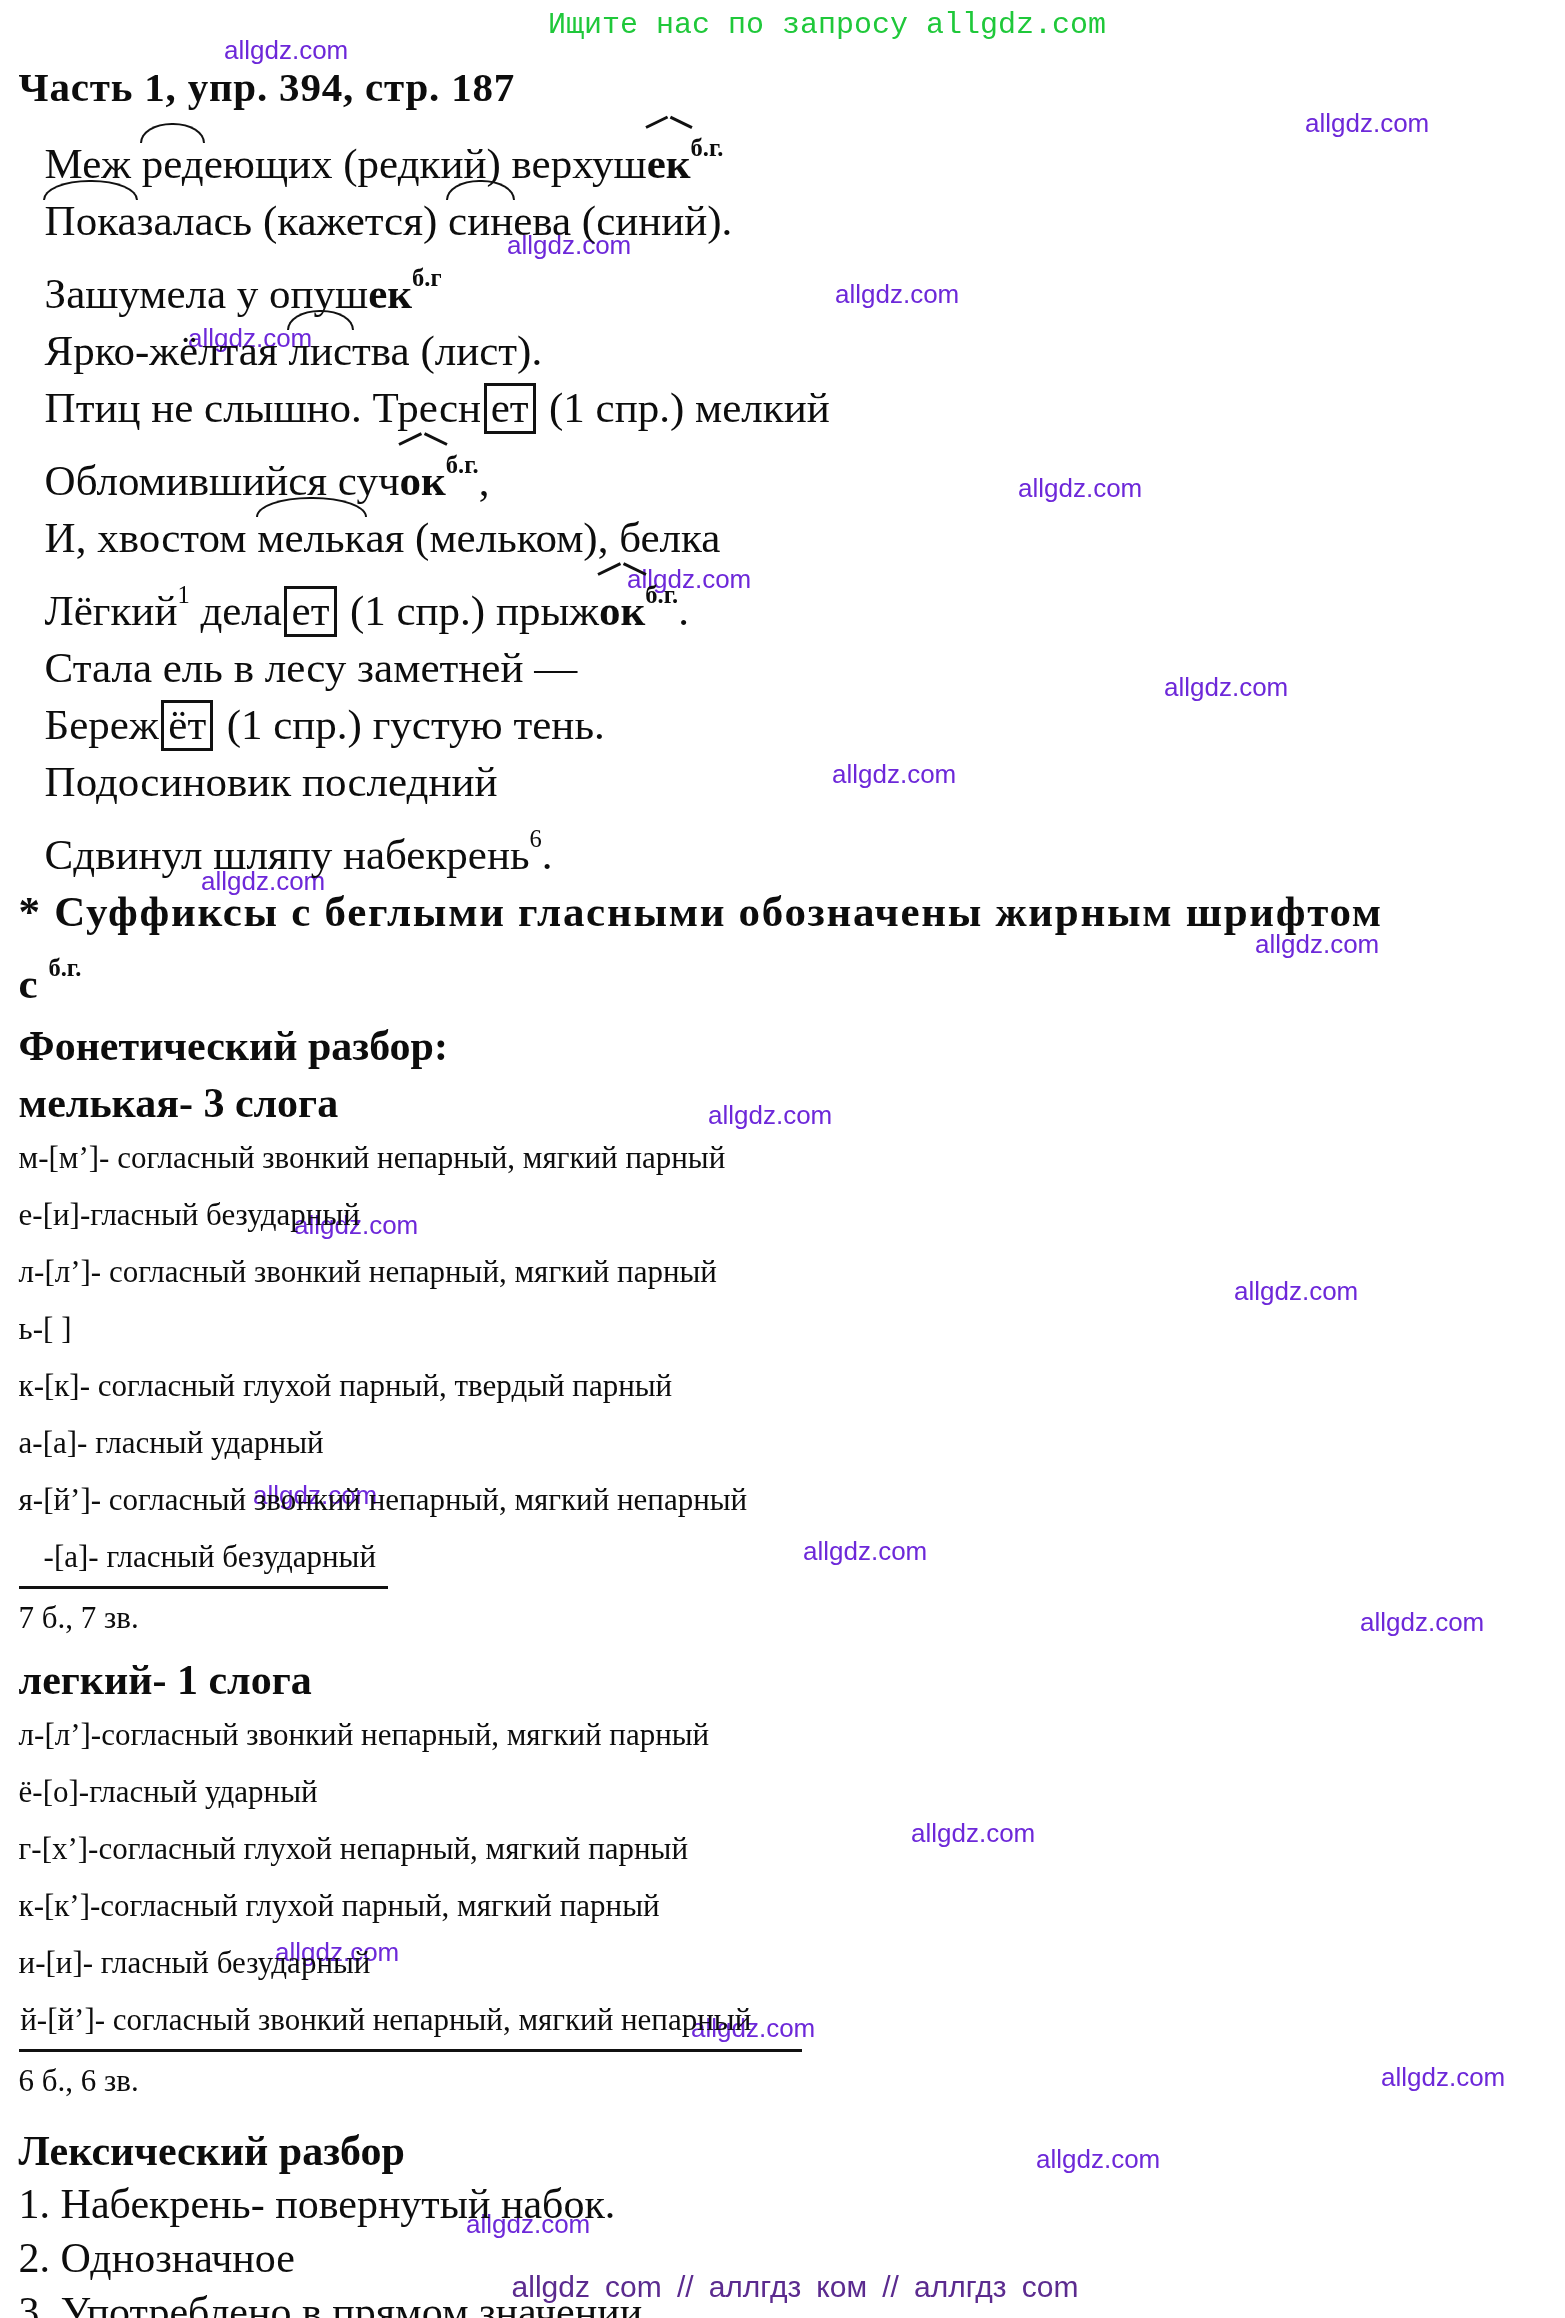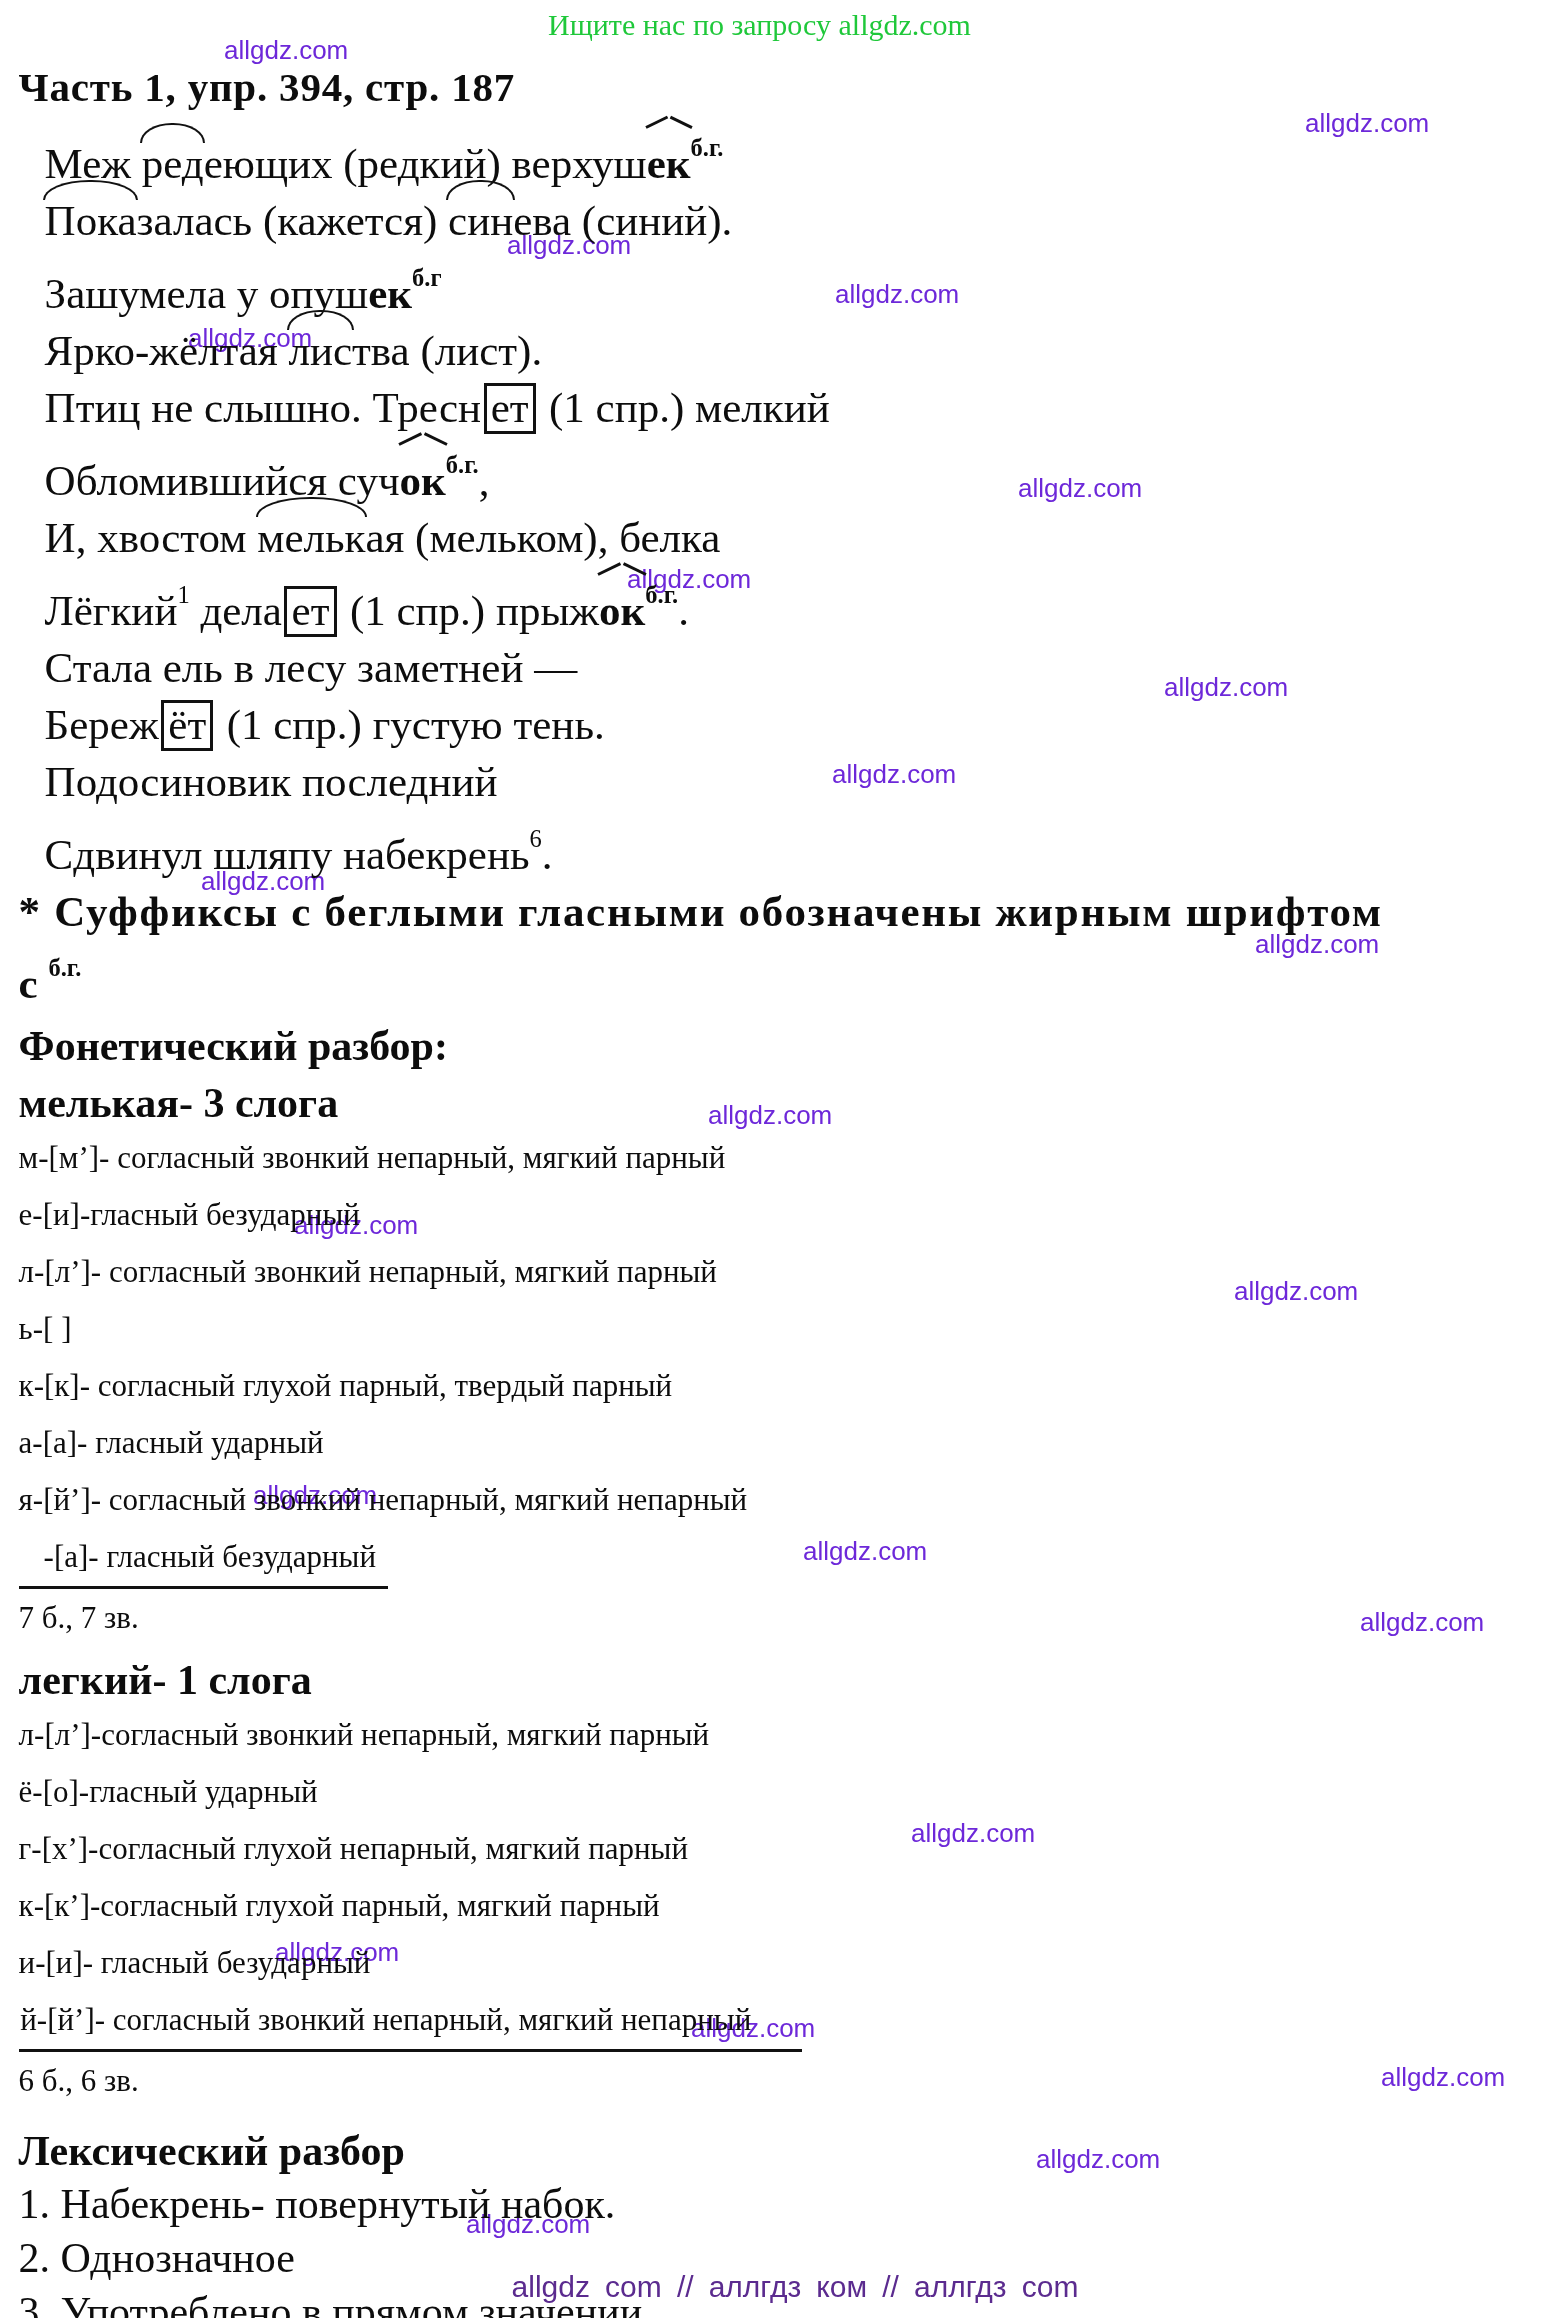--- a/index.html
+++ b/index.html
@@ -1,18 +1,18 @@
 <!DOCTYPE html>
 <html style="font-size:13.5px"><head>
 <meta charset="utf-8">
 <style>
   html,body{margin:0;padding:0;background:#ffffff;}
   .page{position:relative;width:1566px;height:2319px;background:#ffffff;overflow:hidden;
         font-family:"Liberation Serif",serif;color:#0d0d0d;}
-  .promo{position:absolute;left:548px;top:8.4px;font-family:Liberation Serif, serif;
+  .promo{position:absolute;left:548px;top:8.4px;font-family:Liberation Mono, monospace;
          font-size:30px;color:#1fc83a;white-space:nowrap;}
   .wm{position:absolute;font-family:"Liberation Sans",sans-serif;font-size:26px;color:#6d28d9;
       white-space:nowrap;}
   .content{position:absolute;left:18.6px;top:63px;width:1529px;}
   .title{font-size:41px;font-weight:bold;line-height:49px;margin:0 0 6.8px 0;letter-spacing:0.8px;}
   .pline{font-size:43px;line-height:57px;white-space:nowrap;margin-left:26px;}
   .b{font-weight:bold;}
   .sup{font-size:24.5px;vertical-align:22px;letter-spacing:0;}
   .arc{position:relative;display:inline-block;}
   .arc::before{content:"";position:absolute;left:-1.7px;right:-1.7px;top:-12px;height:18.6px;

